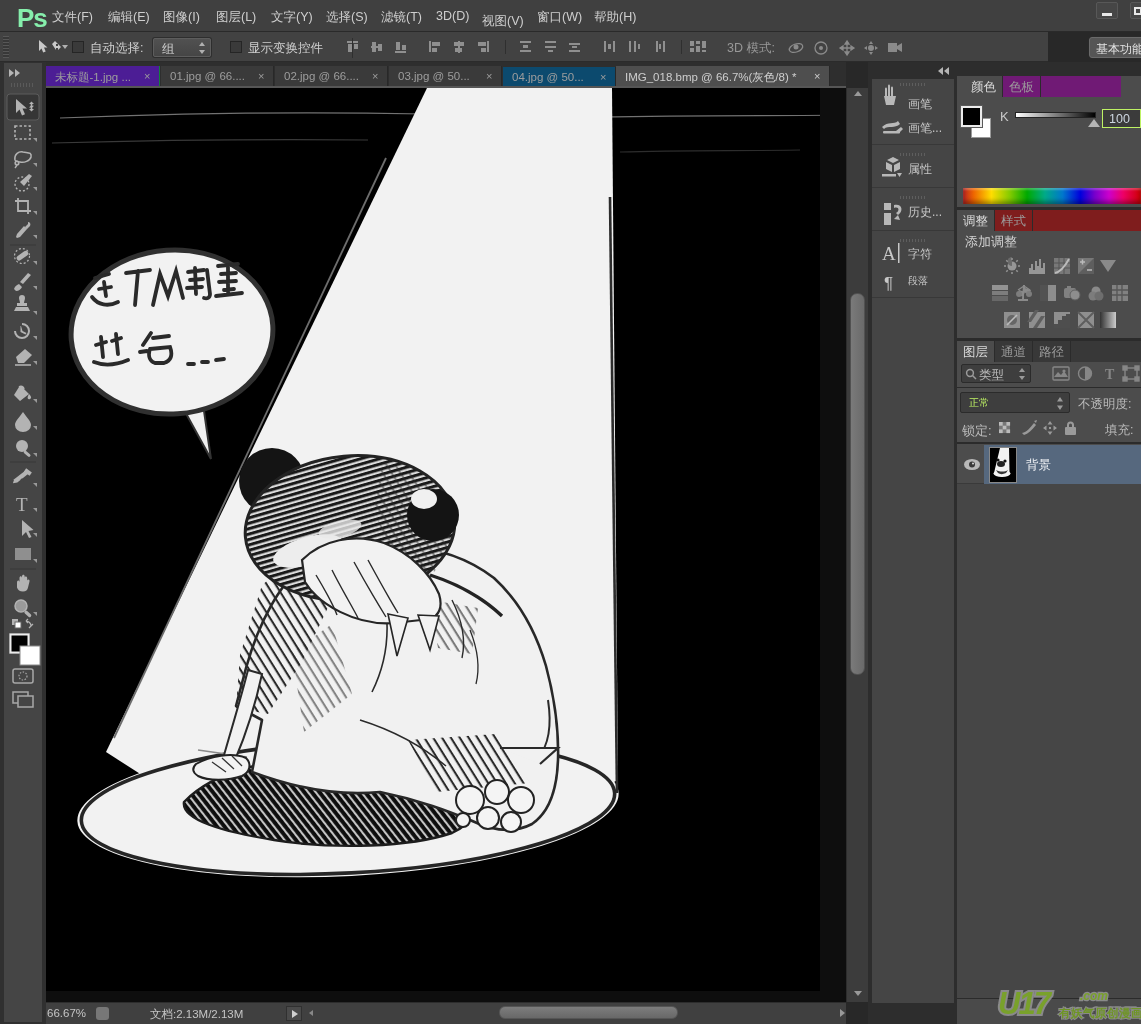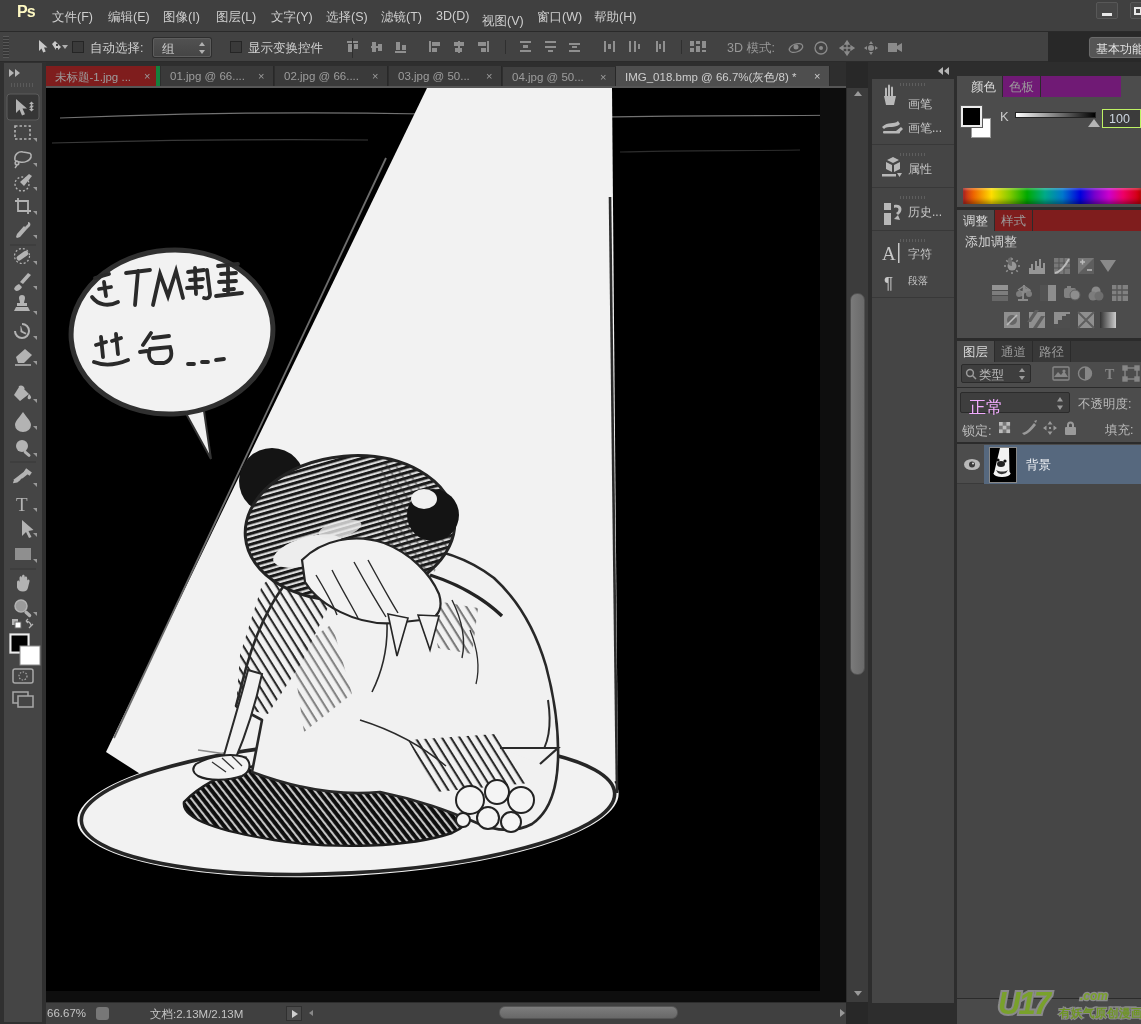--- a/index.html
+++ b/index.html
@@ -4,21 +4,21 @@
 *{margin:0;padding:0;box-sizing:border-box}
 html,body{width:1141px;height:1024px;overflow:hidden;background:#282828}
 body{font-family:"Liberation Sans",sans-serif;position:relative}
 .a{position:absolute}
 .tx{color:#cfcfcf;font-size:12.5px;white-space:nowrap}
 .dim{color:#989898}
 </style></head>
 <body>
 
 <div class="a" style="left:0;top:0;width:1141px;height:32px;background:#404040;border-bottom:1px solid #2a2a2a">
-  <div class="a" style="left:17px;top:3px;font-size:16px;font-weight:bold;color:#fef9c3;letter-spacing:-1px">Ps</div>
+  <div class="a" style="left:17px;top:3px;font-size:26px;font-weight:bold;color:#86efac;letter-spacing:-1px">Ps</div>
   <div class="a tx" style="left:52px;top:9px">文件(F)</div>
   <div class="a tx" style="left:108px;top:9px">编辑(E)</div>
   <div class="a tx" style="left:163px;top:9px">图像(I)</div>
   <div class="a tx" style="left:216px;top:9px">图层(L)</div>
   <div class="a tx" style="left:271px;top:9px">文字(Y)</div>
   <div class="a tx" style="left:326px;top:9px">选择(S)</div>
   <div class="a tx" style="left:381px;top:9px">滤镜(T)</div>
   <div class="a tx" style="left:436px;top:9px">3D(D)</div>
   <div class="a tx" style="left:482px;top:13px">视图(V)</div>
   <div class="a tx" style="left:537px;top:9px">窗口(W)</div>
@@ -286,37 +286,37 @@
       <g stroke="#383838">
           <line x1="6" y1="182" x2="32" y2="182"></line>
           <line x1="6" y1="399" x2="32" y2="399"></line>
           <line x1="6" y1="506" x2="32" y2="506"></line>
         </g>
     </svg>
   </div>
 </div>
 
 <div class="a" style="left:46px;top:62px;width:800px;height:26px;background:#2e2e2e">
-  <div class="a" style="left:0;top:4px;width:114px;height:22px;background:#7f1d1d;border-right:4px solid #15803d">
+  <div class="a" style="left:0;top:4px;width:114px;height:22px;background:#4c1d95;border-right:1px solid #15803d">
     <span class="a" style="left:9px;top:4px;font-size:11.5px;color:#9d9d9d;white-space:nowrap">未标题-1.jpg ...</span>
     <span class="a" style="left:98px;top:4px;font-size:11px;color:#9d9d9d">×</span>
   </div>
   <div class="a" style="left:115px;top:4px;width:113px;height:22px;background:#3a3a3a;border-right:1px solid #282828">
     <span class="a" style="left:9px;top:4px;font-size:11.5px;color:#9d9d9d;white-space:nowrap">01.jpg @ 66....</span>
     <span class="a" style="left:97px;top:4px;font-size:11px;color:#9d9d9d">×</span>
   </div>
   <div class="a" style="left:229px;top:4px;width:113px;height:22px;background:#3a3a3a;border-right:1px solid #282828">
     <span class="a" style="left:9px;top:4px;font-size:11.5px;color:#9d9d9d;white-space:nowrap">02.jpg @ 66....</span>
     <span class="a" style="left:97px;top:4px;font-size:11px;color:#9d9d9d">×</span>
   </div>
   <div class="a" style="left:343px;top:4px;width:113px;height:22px;background:#3a3a3a;border-right:1px solid #282828">
     <span class="a" style="left:9px;top:4px;font-size:11.5px;color:#9d9d9d;white-space:nowrap">03.jpg @ 50...</span>
     <span class="a" style="left:97px;top:4px;font-size:11px;color:#9d9d9d">×</span>
   </div>
-  <div class="a" style="left:457px;top:5px;width:113px;height:22px;background:#404040;border-right:1px solid #282828">
+  <div class="a" style="left:457px;top:5px;width:113px;height:22px;background:#0c4a6e;border-right:1px solid #282828">
     <span class="a" style="left:9px;top:4px;font-size:11.5px;color:#9d9d9d;white-space:nowrap">04.jpg @ 50...</span>
     <span class="a" style="left:97px;top:4px;font-size:11px;color:#9d9d9d">×</span>
   </div>
   <div class="a" style="left:570px;top:4px;width:214px;height:22px;background:#4e4e4e;border-right:1px solid #282828">
     <span class="a" style="left:9px;top:4px;font-size:11.5px;color:#cecece;white-space:nowrap">IMG_018.bmp @ 66.7%(灰色/8) *</span>
     <span class="a" style="left:198px;top:4px;font-size:11px;color:#cecece">×</span>
   </div>
 </div>
 
 <div class="a" style="left:46px;top:86px;width:800px;height:2px;background:#565656;z-index:5"></div>
@@ -654,21 +654,21 @@
         <rect x="73" y="4" width="12" height="11"></rect>
           <rect x="71" y="2" width="4" height="4" fill="#868686"></rect>
           <rect x="83" y="2" width="4" height="4" fill="#868686"></rect>
           <rect x="71" y="13" width="4" height="4" fill="#868686"></rect>
           <rect x="83" y="13" width="4" height="4" fill="#868686"></rect>
       </g>
     </svg>
     <div class="a" style="left:0;top:311px;width:184px;height:1px;background:#2b2b2b"></div>
 
     <div class="a" style="left:3px;top:316px;width:110px;height:21px;background:#3e3e3e;border:1px solid #2b2b2b;border-radius:2px">
-      <span class="a" style="left:8px;top:3px;font-size:17px;color:#f0abfc">正常</span>
+      <span class="a" style="left:8px;top:3px;font-size:10px;color:#bef264">正常</span>
       <svg class="a" style="right:5px;top:4px" width="8" height="13">
           <path d="M4,0 l3,4.5 -6,0 z M4,13 l3,-4.5 -6,0 z" fill="#9a9a9a"></path>
         </svg>
     </div>
     <div class="a" style="left:121px;top:320px;font-size:12.5px;color:#bcbcbc;white-space:nowrap">不透明度:</div>
 
     <div class="a" style="left:5px;top:346px;font-size:13px;color:#bcbcbc;white-space:nowrap">锁定:</div>
     <svg class="a" style="left:42px;top:344px" width="142" height="18">
       <g fill="#9a9a9a">
         <g transform="translate(0,2)">

